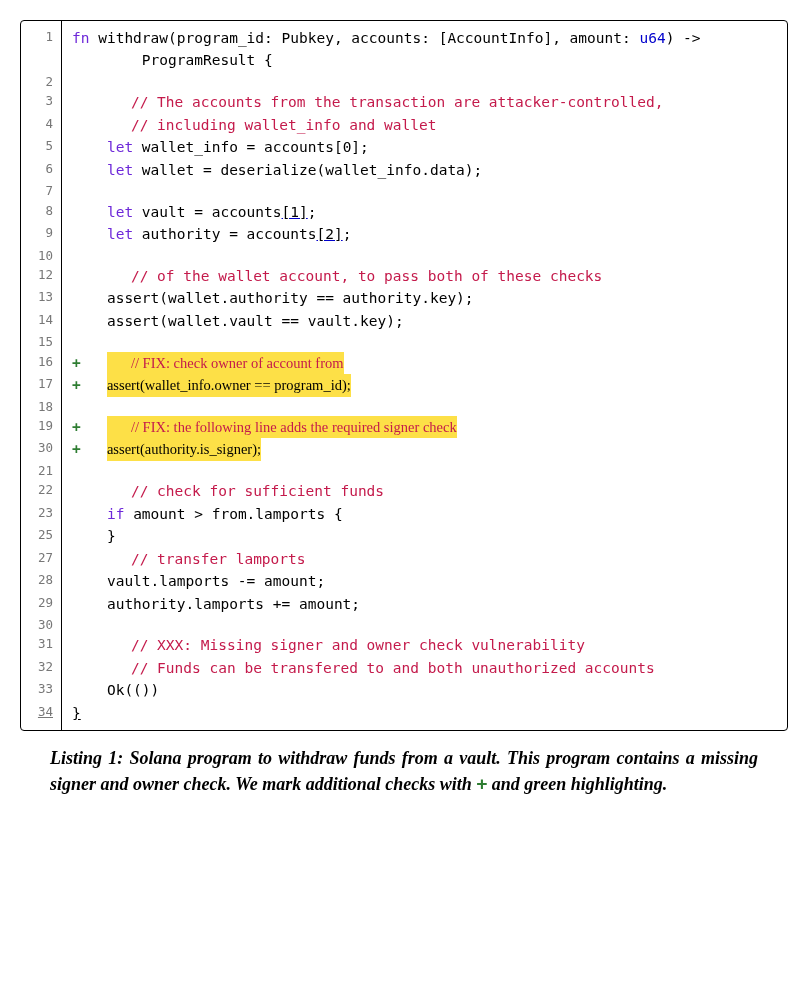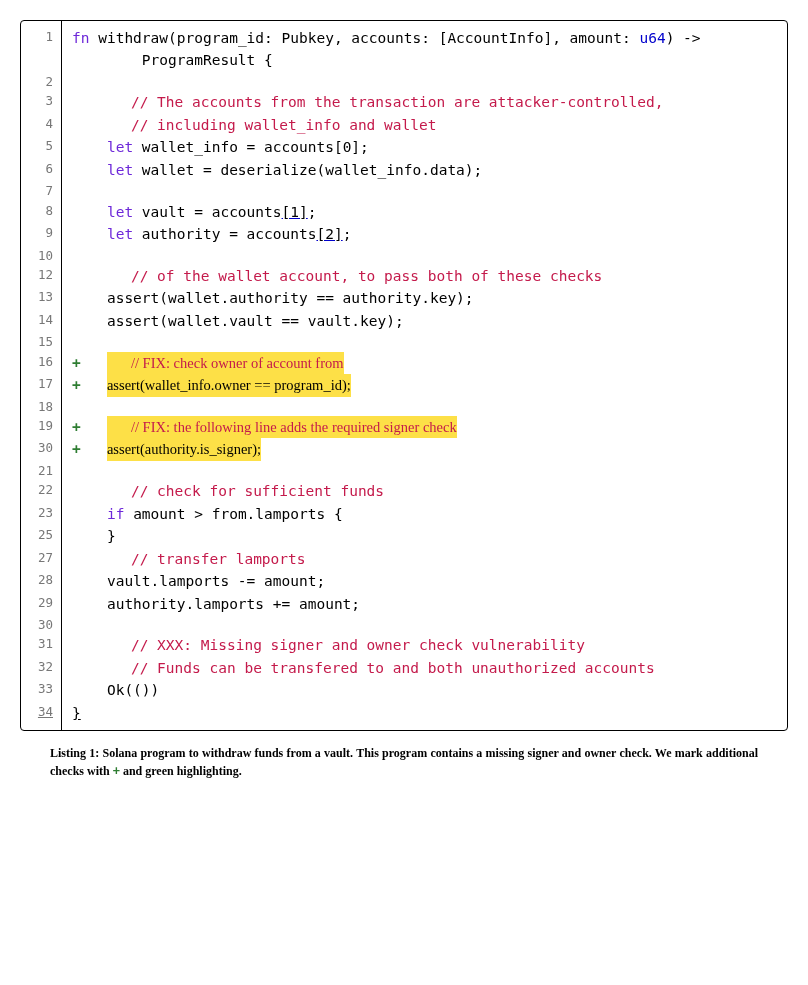--- a/index.html
+++ b/index.html
@@ -44,24 +44,25 @@
   .code-row:last-child td { padding-bottom: 6px; text-decoration: underline; }
   .kw { color: #6d28d9; }
   .ty { color: #0000cc; margin-top: 38px; }
   .cm { color: #c41a4b; margin-left: 24px; }
   .hl { background: #fde047; display:inline-block;font-family:Liberation Serif, serif;}
   .plus { color: #2e7d32; font-weight: bold; }
   .ul { text-decoration: underline; text-decoration-color: #0000cc;}
   .caption {
     margin: 14px 30px 0 30px;
     font-family: Georgia, 'Times New Roman', serif;
-    font-size: 12px;
+    font-size: 18px;
     font-weight: bold;
     line-height: 1.45;
     text-align: justify;
+    font-style: italic;
   }
   .caption .plus-caption {
     color: #2e7d32;
     font-family: 'Menlo','Consolas',monospace;
     font-weight: bold;
   }
 </style>
 </head>
 <body>
 

